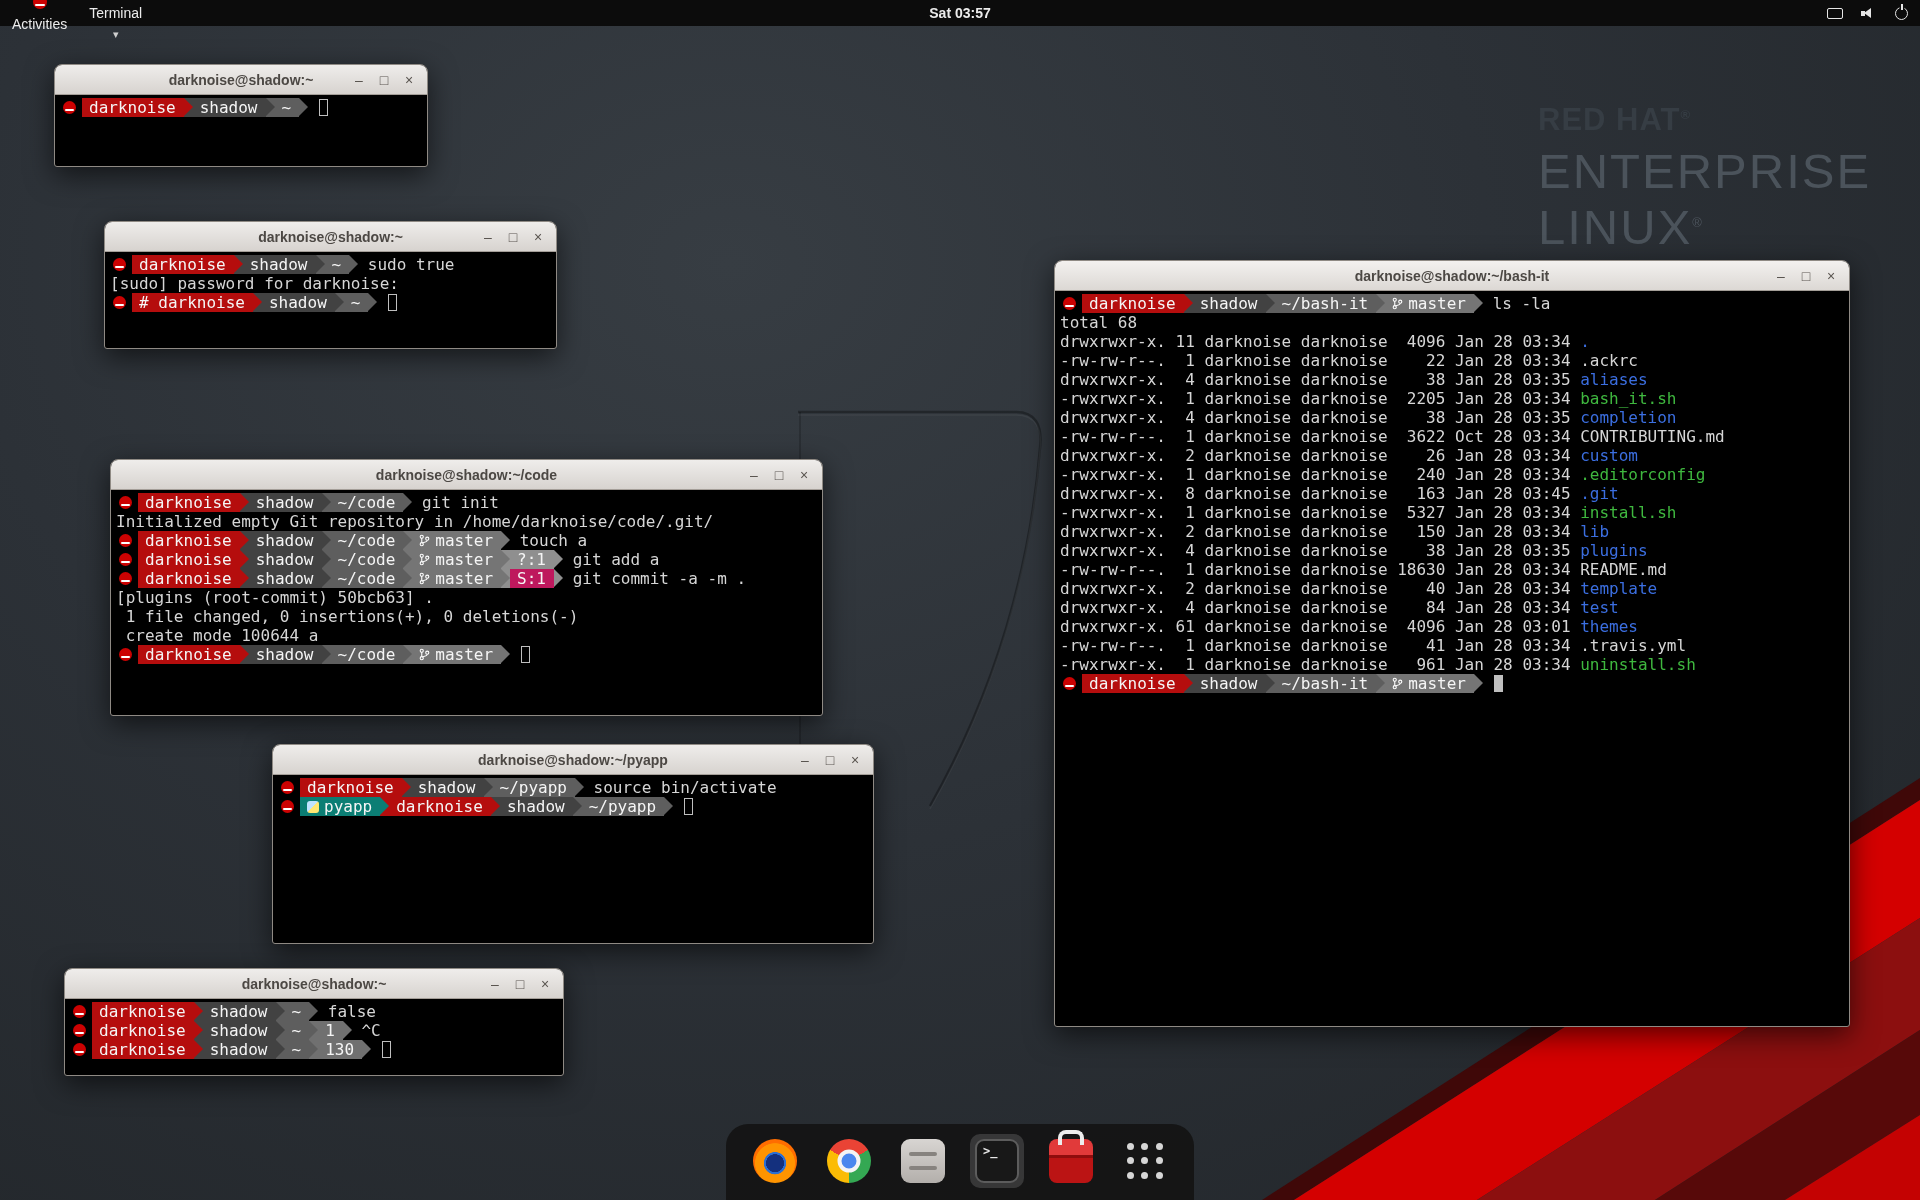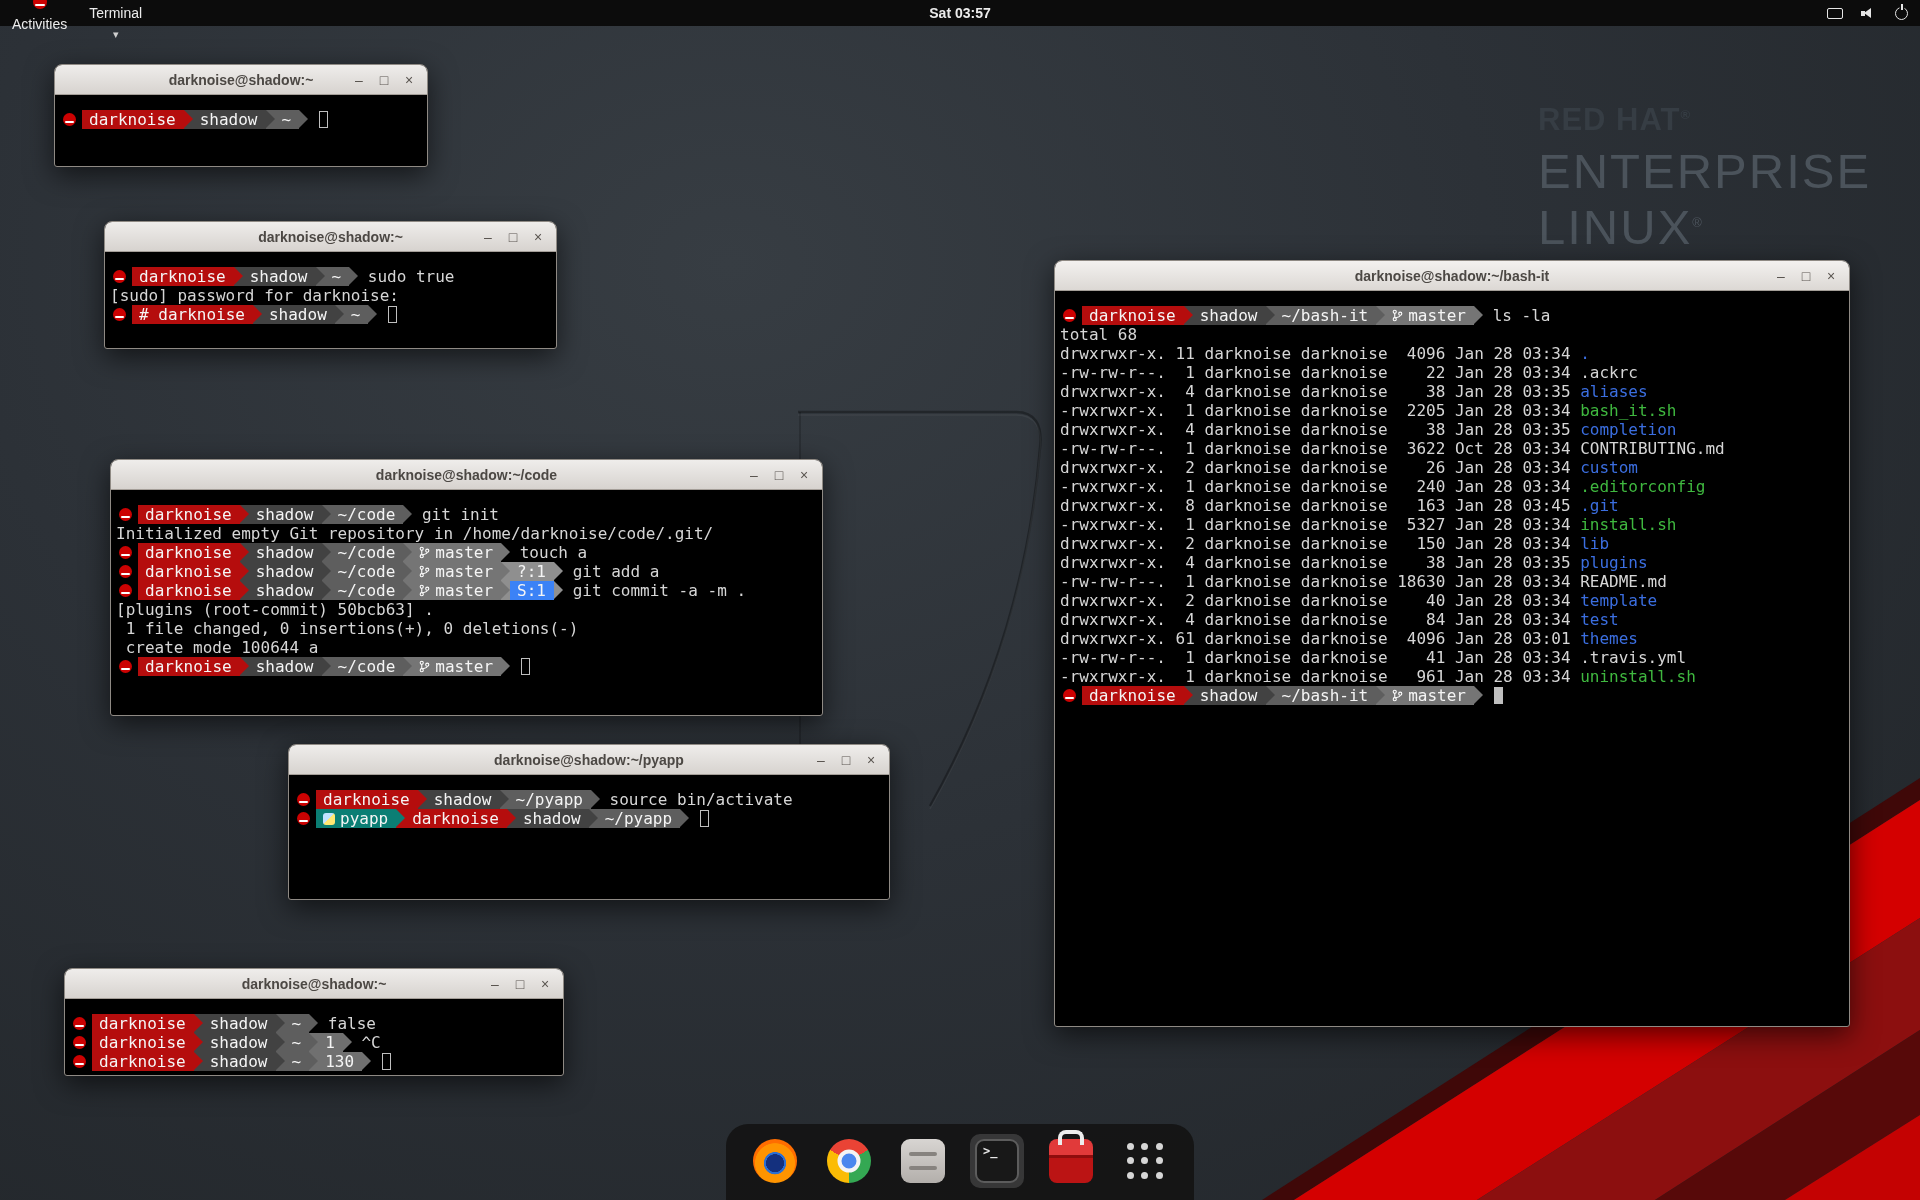--- a/index.html
+++ b/index.html
@@ -48,21 +48,21 @@
   }
   .titlebar {
     height:30px; flex:none; position:relative; display:flex; align-items:center;
     background:linear-gradient(#efedeb, #d7d3cf); border-bottom:1px solid #a49e98;
     border-radius:7px 7px 0 0;
   }
   .term-window.focused .titlebar { background:linear-gradient(#f3f1ef, #dcd8d4); }
   .titlebar .title { position:absolute; left:0; right:0; text-align:center; font-size:14px; font-weight:700; color:#4c4844; }
   .wbtns { margin-left:auto; display:flex; gap:5px; padding-right:8px; z-index:1; }
   .wbtn { width:20px; height:20px; display:flex; align-items:center; justify-content:center; color:#5a5550; font-size:14px; border-radius:4px; }
-  .term-body { flex:1; padding:15px 5px; overflow:hidden; font:16px/19px "DejaVu Sans Mono", monospace; color:#d6d6d6; }
+  .term-body { flex:1; padding:3px 5px; overflow:hidden; font:16px/19px "DejaVu Sans Mono", monospace; color:#d6d6d6; }
   .tline { display:flex; align-items:stretch; height:19px; white-space:pre; }
   .tline .hat-ico { width:13px; height:13px; margin:0 6px 0 3px; align-self:center; }
   .seg { display:flex; align-items:center; gap:5px; padding:0 8px 0 7px; color:#f5f5f5; flex:none; }
   .parr { flex:none; width:9px; height:19px; background:var(--to, transparent); position:relative; }
   .parr::before { content:""; position:absolute; left:0; top:0; width:0; height:0;
     border-top:9.5px solid transparent; border-bottom:9.5px solid transparent; border-left:9px solid var(--from,#000); }
   .ttxt { white-space:pre; }
   .c-dir  { color:var(--dir,#3b6ee0); }
   .c-exec { color:var(--exec,#3fb83f); }
   .cursor { width:9px; height:17px; align-self:center; margin-left:1px; flex:none;
@@ -174,33 +174,33 @@
                 <circle cx="3" cy="3" r="1.7" fill="none" stroke="#fff" stroke-width="1.2"></circle>
                 <circle cx="3" cy="11" r="1.7" fill="none" stroke="#fff" stroke-width="1.2"></circle>
                 <circle cx="9" cy="5" r="1.7" fill="none" stroke="#fff" stroke-width="1.2"></circle>
                 <path d="M3 4.7 V9.3 M9 6.7 C9 9.2 5.2 8.6 3.8 9.9" fill="none" stroke="#fff" stroke-width="1.2"></path>
               </svg></span>master</span><span class="parr" style="--from: #757575; --to: #8f8f8f;"></span><span class="seg" style="background: rgb(143, 143, 143);">?:1</span><span class="parr" style="--from: #8f8f8f; --to: transparent;"></span><span class="ttxt"> git add a</span></div>
         <div class="tline"><span class="hat-ico"></span><span class="seg" style="background: rgb(181, 13, 13);">darknoise</span><span class="parr" style="--from: #b50d0d; --to: #424242;"></span><span class="seg" style="background: rgb(66, 66, 66);">shadow</span><span class="parr" style="--from: #424242; --to: #5e5e5e;"></span><span class="seg" style="background: rgb(94, 94, 94);">~/code</span><span class="parr" style="--from: #5e5e5e; --to: #757575;"></span><span class="seg" style="background: rgb(117, 117, 117);"><span class="bico"><svg viewBox="0 0 12 14" width="11" height="13">
                 <circle cx="3" cy="3" r="1.7" fill="none" stroke="#fff" stroke-width="1.2"></circle>
                 <circle cx="3" cy="11" r="1.7" fill="none" stroke="#fff" stroke-width="1.2"></circle>
                 <circle cx="9" cy="5" r="1.7" fill="none" stroke="#fff" stroke-width="1.2"></circle>
                 <path d="M3 4.7 V9.3 M9 6.7 C9 9.2 5.2 8.6 3.8 9.9" fill="none" stroke="#fff" stroke-width="1.2"></path>
-              </svg></span>master</span><span class="parr" style="--from: #757575; --to: #8f8f8f;"></span><span class="seg" style="background: #3b82f6;">S:1</span><span class="parr" style="--from: #8f8f8f; --to: transparent;"></span><span class="ttxt"> git commit -a -m .</span></div>
+              </svg></span>master</span><span class="parr" style="--from: #757575; --to: #8f8f8f;"></span><span class="seg" style="background: #be185d;">S:1</span><span class="parr" style="--from: #8f8f8f; --to: transparent;"></span><span class="ttxt"> git commit -a -m .</span></div>
         <div class="tline"><span class="ttxt">[plugins (root-commit) 50bcb63] .</span></div>
         <div class="tline"><span class="ttxt"> 1 file changed, 0 insertions(+), 0 deletions(-)</span></div>
         <div class="tline"><span class="ttxt"> create mode 100644 a</span></div>
         <div class="tline"><span class="hat-ico"></span><span class="seg" style="background: rgb(181, 13, 13);">darknoise</span><span class="parr" style="--from: #b50d0d; --to: #424242;"></span><span class="seg" style="background: rgb(66, 66, 66);">shadow</span><span class="parr" style="--from: #424242; --to: #5e5e5e;"></span><span class="seg" style="background: rgb(94, 94, 94);">~/code</span><span class="parr" style="--from: #5e5e5e; --to: #757575;"></span><span class="seg" style="background: rgb(117, 117, 117);"><span class="bico"><svg viewBox="0 0 12 14" width="11" height="13">
                 <circle cx="3" cy="3" r="1.7" fill="none" stroke="#fff" stroke-width="1.2"></circle>
                 <circle cx="3" cy="11" r="1.7" fill="none" stroke="#fff" stroke-width="1.2"></circle>
                 <circle cx="9" cy="5" r="1.7" fill="none" stroke="#fff" stroke-width="1.2"></circle>
                 <path d="M3 4.7 V9.3 M9 6.7 C9 9.2 5.2 8.6 3.8 9.9" fill="none" stroke="#fff" stroke-width="1.2"></path>
               </svg></span>master</span><span class="parr" style="--from: #757575; --to: transparent;"></span><span class="ttxt"> </span><span class="cursor"></span></div>
       </div>
     </div>
-    <div class="term-window" style="left: 288px; top: 744px; width: 602px; height: 156px;">
+    <div class="term-window" style="left: 272px; top: 744px; width: 602px; height: 200px;">
       <div class="titlebar">
         <span class="title">darknoise@shadow:~/pyapp</span>
         <span class="wbtns">
           <span class="wbtn">–</span>
           <span class="wbtn">□</span>
           <span class="wbtn">×</span>
         </span>
       </div>
       <div class="term-body">
         <div class="tline"><span class="hat-ico"></span><span class="seg" style="background: rgb(181, 13, 13);">darknoise</span><span class="parr" style="--from: #b50d0d; --to: #424242;"></span><span class="seg" style="background: rgb(66, 66, 66);">shadow</span><span class="parr" style="--from: #424242; --to: #5e5e5e;"></span><span class="seg" style="background: rgb(94, 94, 94);">~/pyapp</span><span class="parr" style="--from: #5e5e5e; --to: transparent;"></span><span class="ttxt"> source bin/activate</span></div>

